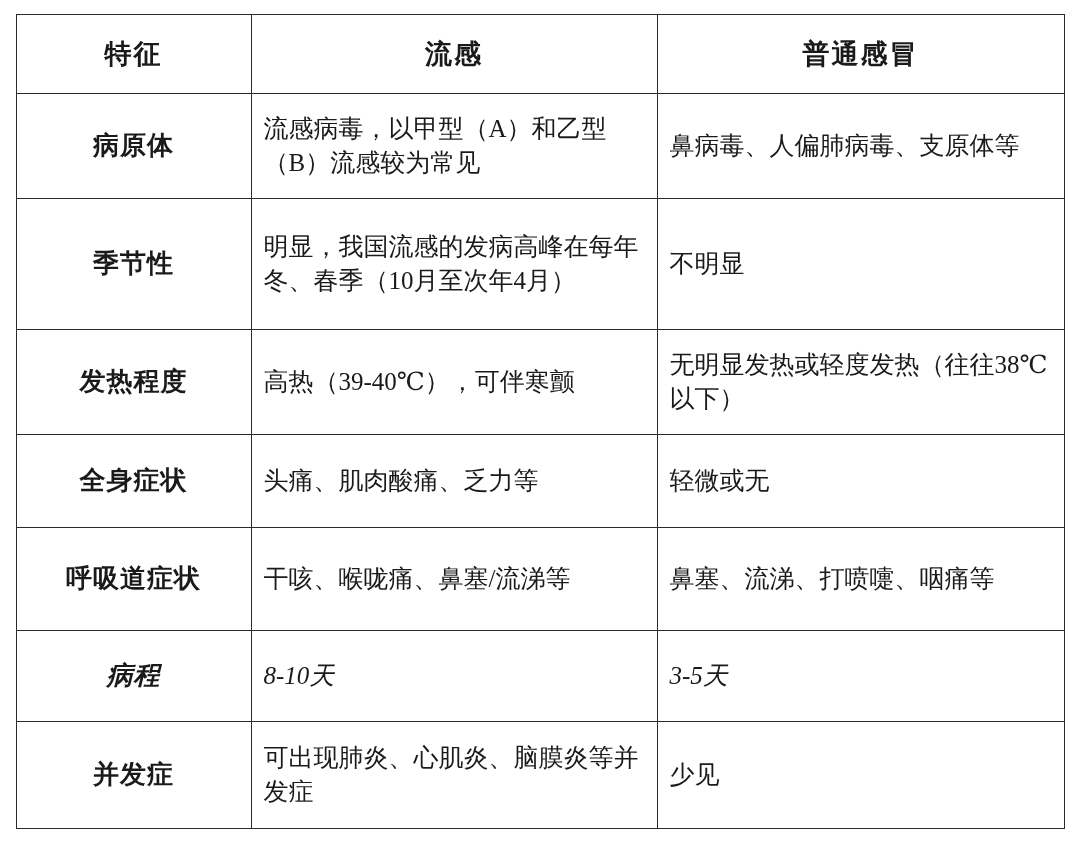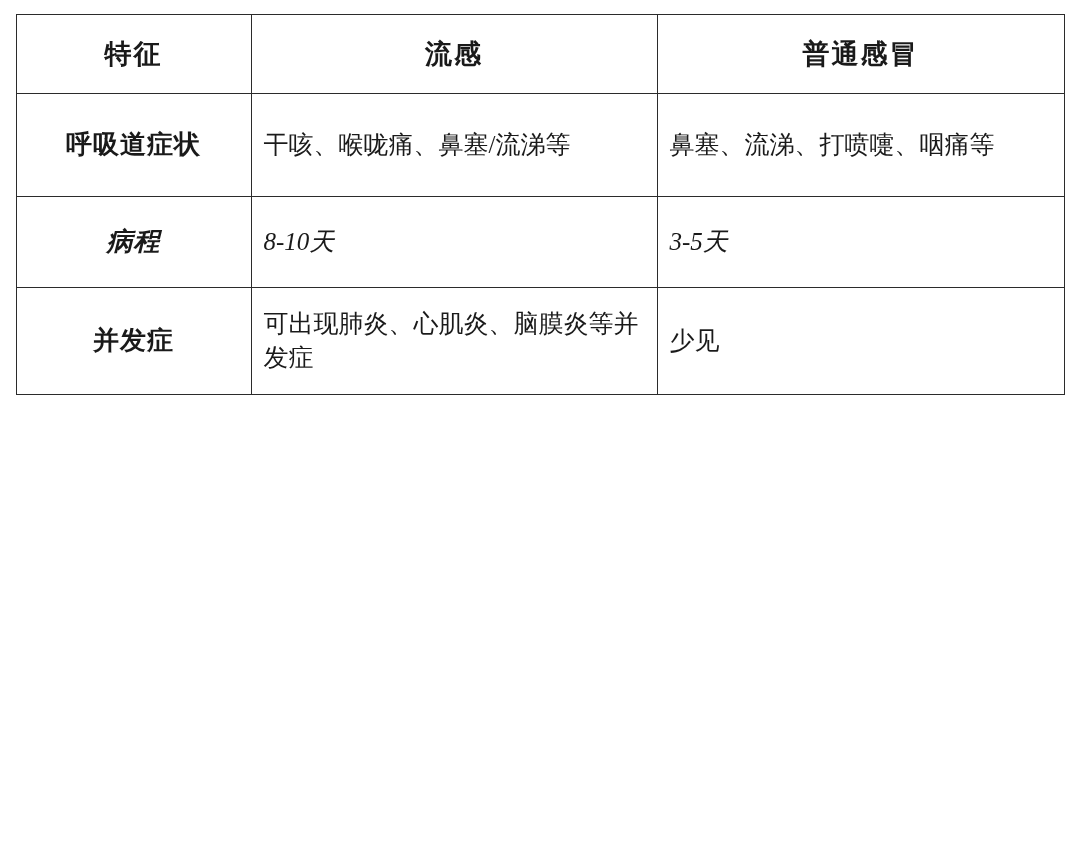--- a/index.html
+++ b/index.html
@@ -82,20 +82,40 @@
       <col class="c2">
     </colgroup>
     <thead>
       <tr>
         <th>特征</th>
         <th>流感</th>
         <th>普通感冒</th>
       </tr>
     </thead>
     <tbody>
+      <tr class="r-pathogen">
+        <td class="rowhead">病原体</td>
+        <td class="val">流感病毒，以甲型（A）和乙型（B）流感较为常见</td>
+        <td class="val">鼻病毒、人偏肺病毒、支原体等</td>
+      </tr>
+      <tr class="r-seasonal">
+        <td class="rowhead">季节性</td>
+        <td class="val">明显，我国流感的发病高峰在每年冬、春季（10月至次年4月）</td>
+        <td class="val">不明显</td>
+      </tr>
+      <tr class="r-fever">
+        <td class="rowhead">发热程度</td>
+        <td class="val">高热（39-40℃），可伴寒颤</td>
+        <td class="val">无明显发热或轻度发热（往往38℃以下）</td>
+      </tr>
+      <tr class="r-systemic">
+        <td class="rowhead">全身症状</td>
+        <td class="val">头痛、肌肉酸痛、乏力等</td>
+        <td class="val">轻微或无</td>
+      </tr>
       <tr class="r-resp">
         <td class="rowhead">呼吸道症状</td>
         <td class="val">干咳、喉咙痛、鼻塞/流涕等</td>
         <td class="val">鼻塞、流涕、打喷嚏、咽痛等</td>
       </tr>
       <tr class="r-course">
         <td class="rowhead">病程</td>
         <td class="val">8-10天</td>
         <td class="val">3-5天</td>
       </tr>

